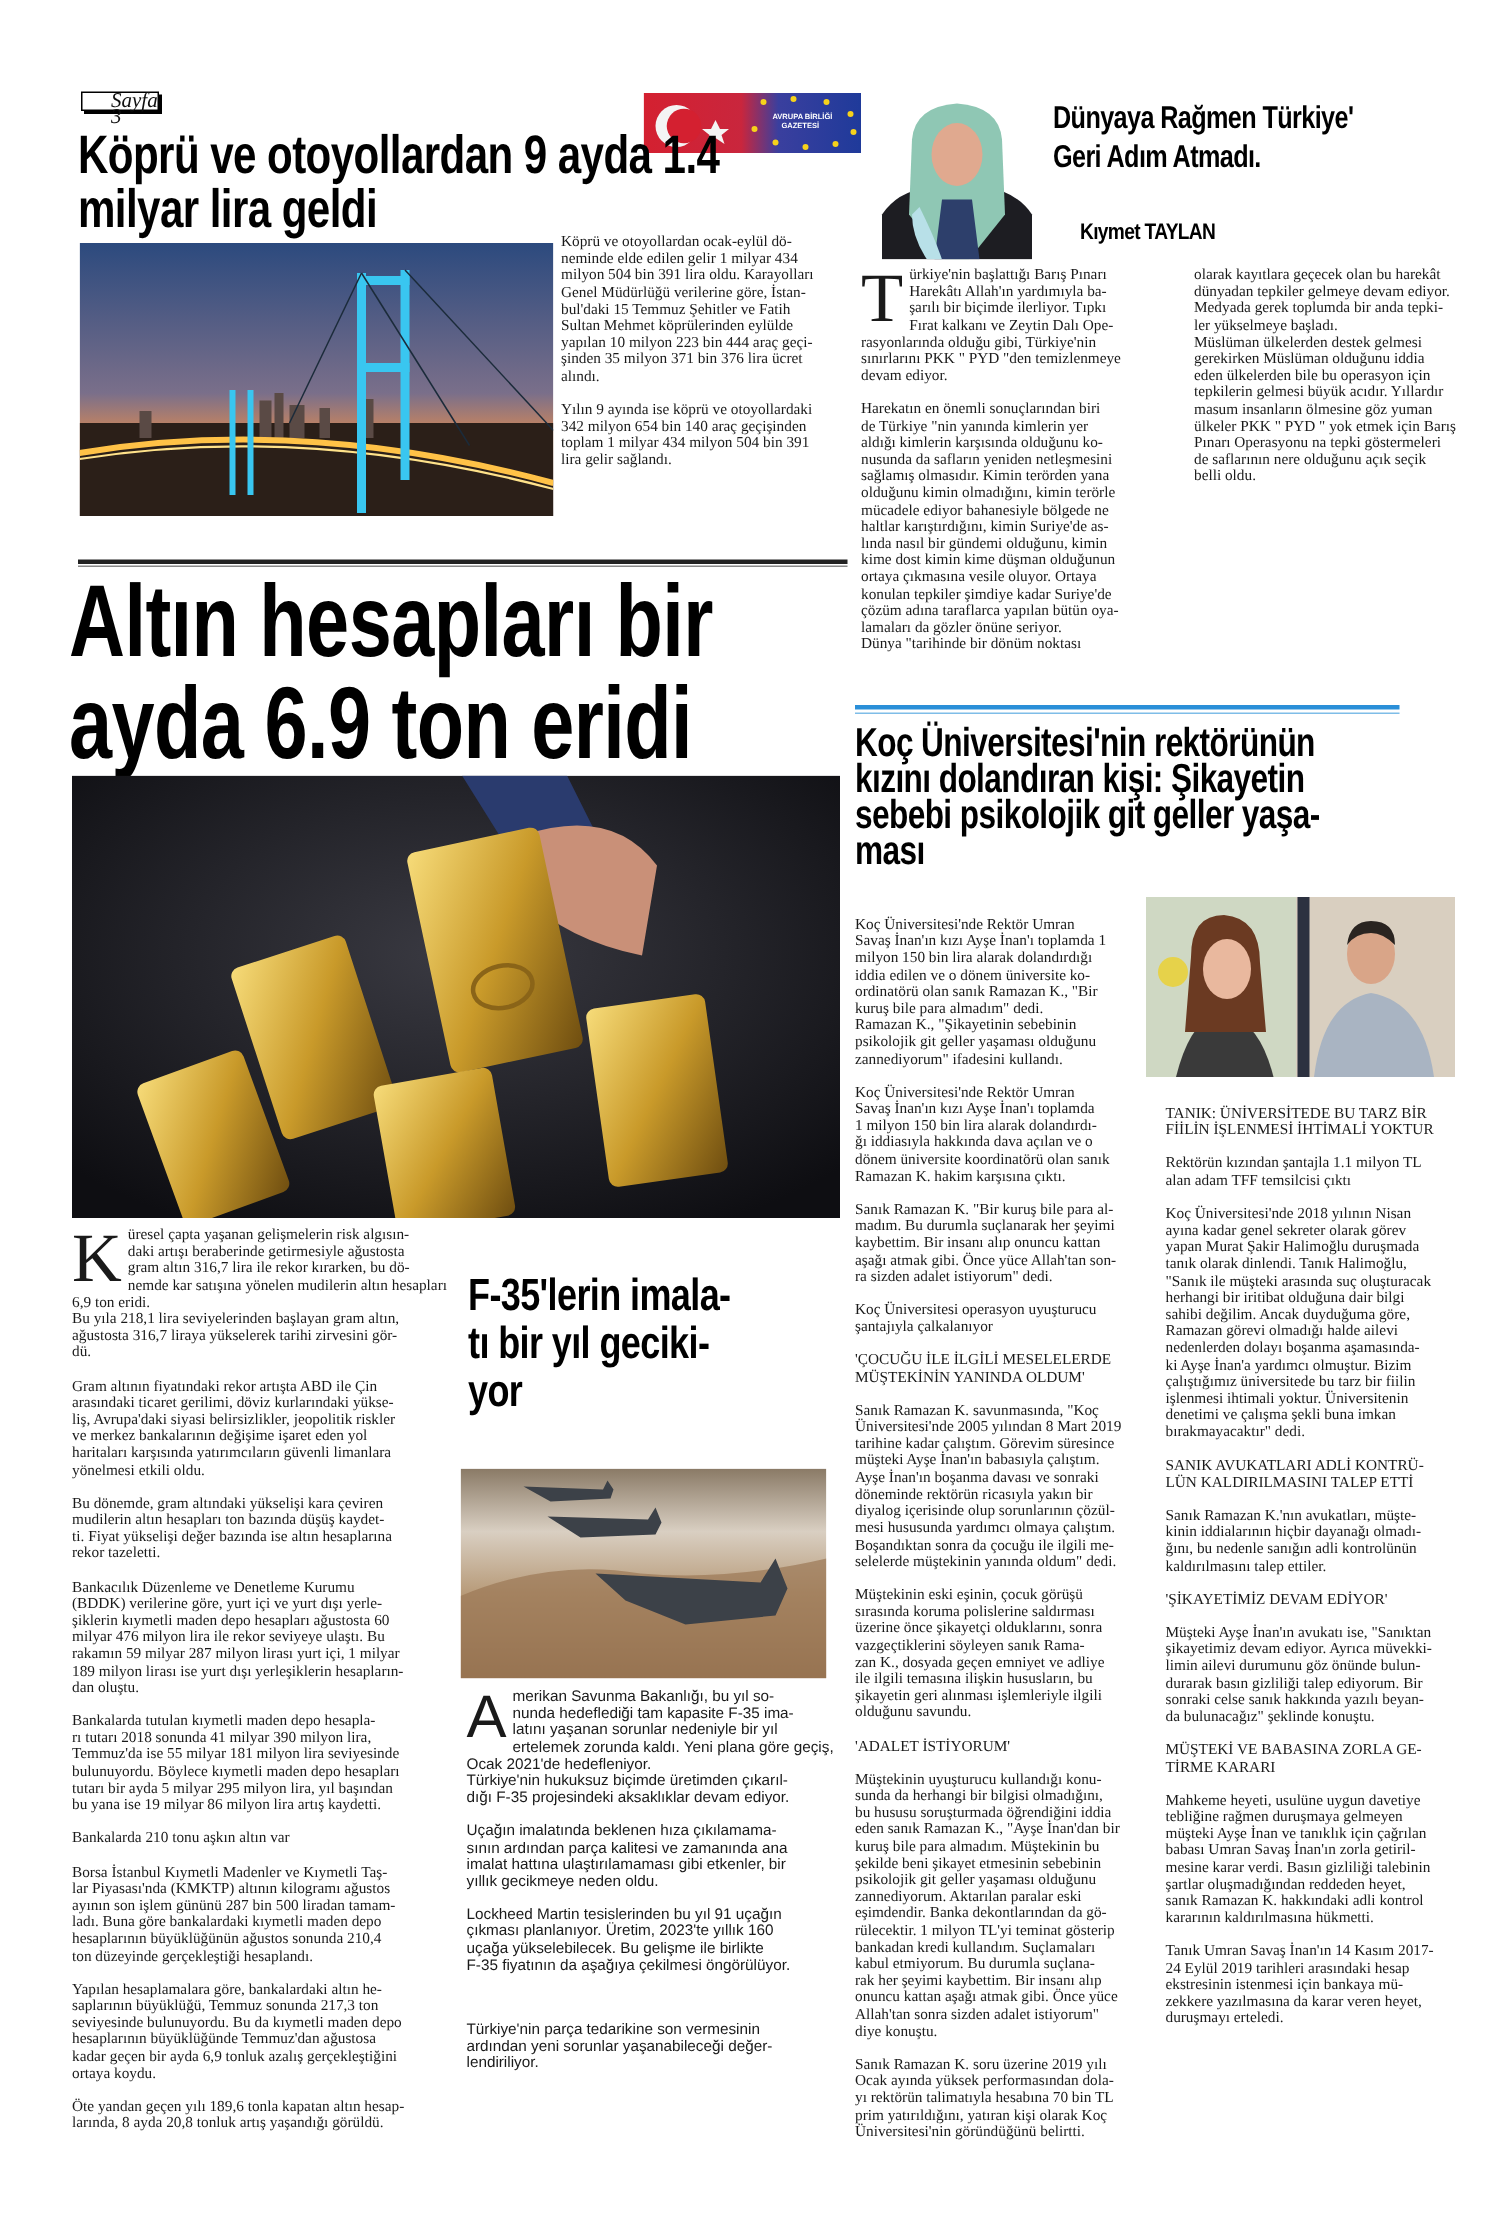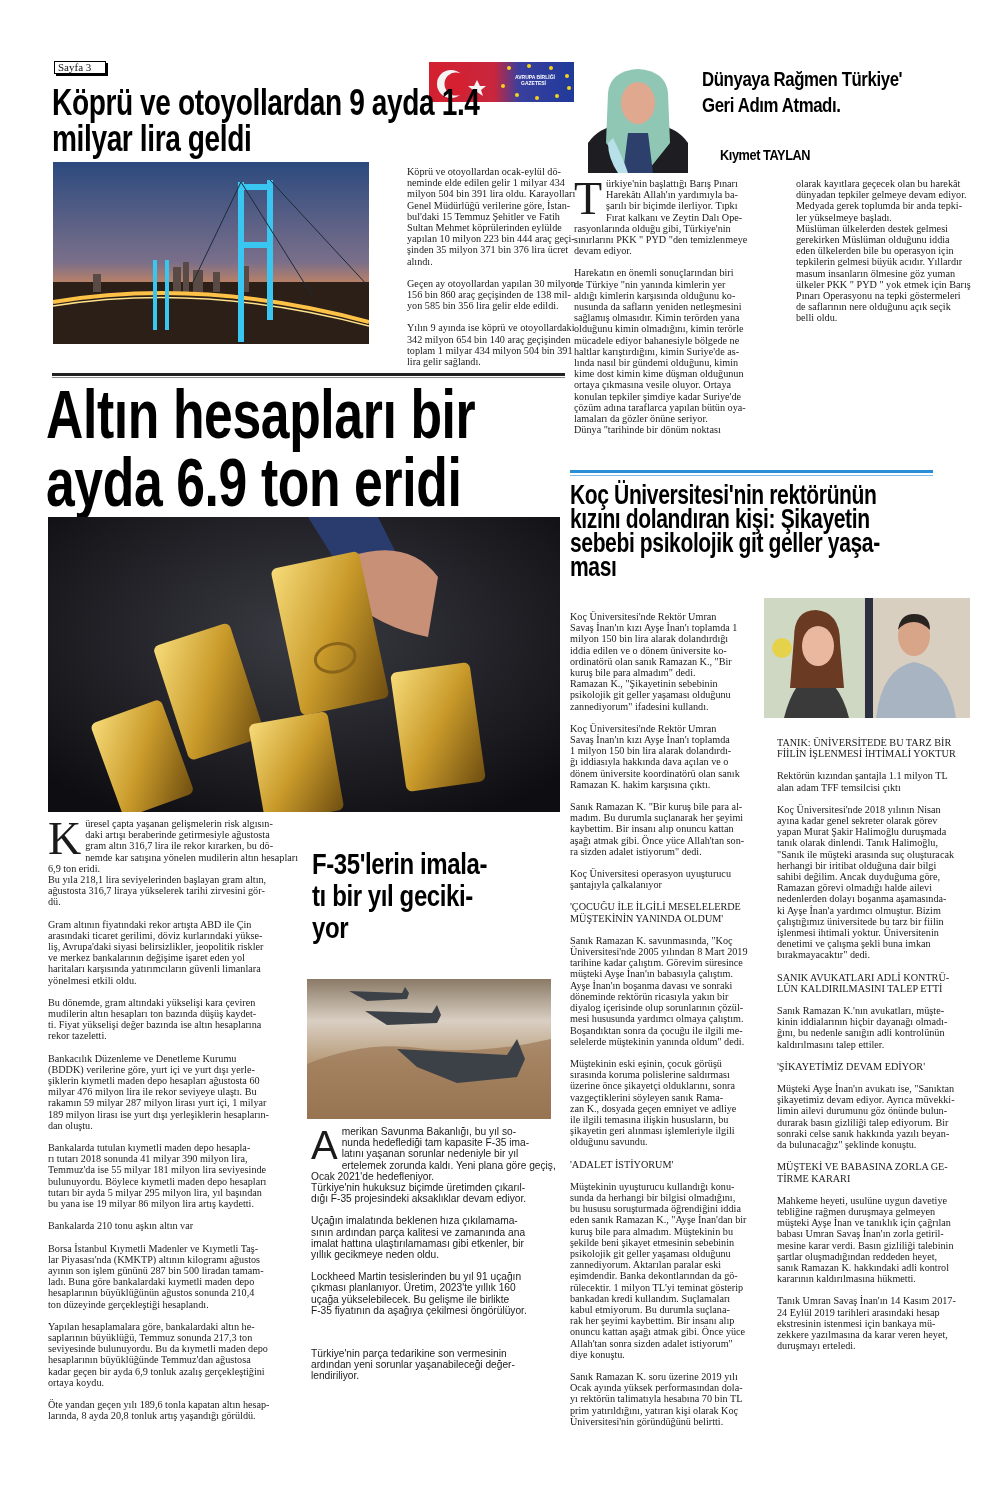--- a/index.html
+++ b/index.html
@@ -10,21 +10,21 @@
     font-family: "Liberation Sans", "DejaVu Sans", sans-serif;
     font-weight: 900; color: #000; letter-spacing: -0.5px;
     transform-origin: left top;
   }
   .body-text { font-size: 10.2px; line-height: 11.2px; color: #1a1a1a; text-align: left; }
   .body-text p { margin-bottom: 11px; white-space: pre-line; }
   .sans-text { font-family: "Liberation Sans", "DejaVu Sans", sans-serif; font-size: 10.2px; line-height: 11.2px; color: #1a1a1a; }
   .sans-text p { margin-bottom: 11px; white-space: pre-line; }
   .dropcap { float: left; font-size: 46px; line-height: 38px; margin: 2px 4px 0 0; font-family: "Liberation Serif", serif; }
   .dropcap-sans { float: left; font-size: 40px; line-height: 34px; margin: 2px 4px 0 0; font-family: "Liberation Sans", sans-serif; }
-  .page-label { border: 1.5px solid #000; font-size: 11px; padding: 0 3px; height: 13px; line-height: 11px; width: 52px; box-shadow: 2px 2px 0 #000; }
+  .page-label { border: 1.5px solid #000; font-size: 14px; padding: 0 19px; height: 13px; line-height: 11px; width: 52px; box-shadow: 2px 2px 0 #000; font-style: italic; }
   .img-box { overflow: hidden; }
 </style>
 </head>
 <body>
 
 <div class="abs page-label" style="left:54px; top:61px;">Sayfa 3</div>
 
 <div class="abs img-box" style="left:429px; top:62px; width:145px; height:40px;">
   <svg width="145" height="40" viewBox="0 0 145 40">
     <defs>
@@ -87,33 +87,30 @@
     <rect x="185" y="22" width="35" height="6" fill="#39c6f0"></rect>
     <rect x="185" y="80" width="35" height="6" fill="#39c6f0"></rect>
     <rect x="100" y="98" width="4" height="70" fill="#39c6f0"></rect>
     <rect x="112" y="98" width="4" height="70" fill="#39c6f0"></rect>
     <line x1="188" y1="20" x2="140" y2="120" stroke="#1b2b3a" stroke-width="1"></line>
     <line x1="217" y1="18" x2="316" y2="125" stroke="#1b2b3a" stroke-width="1"></line>
     <line x1="188" y1="20" x2="260" y2="135" stroke="#1b2b3a" stroke-width="1"></line>
   </svg>
 </div>
 
-<div class="abs body-text" style="left:374px; top:166px; width:195px;margin-left:33px;">
+<div class="abs body-text" style="left:374px; top:156px; width:195px;">
   <p>Köprü ve otoyollardan ocak-eylül dö-
 neminde elde edilen gelir 1 milyar 434
 milyon 504 bin 391 lira oldu. Karayolları
 Genel Müdürlüğü verilerine göre, İstan-
 bul'daki 15 Temmuz Şehitler ve Fatih
 Sultan Mehmet köprülerinden eylülde
 yapılan 10 milyon 223 bin 444 araç geçi-
 şinden 35 milyon 371 bin 376 lira ücret
 alındı.</p>
-  <p>Geçen ay otoyollardan yapılan 30 milyon
-156 bin 860 araç geçişinden de 138 mil-
-yon 585 bin 356 lira gelir elde edildi.</p>
   <p>Yılın 9 ayında ise köprü ve otoyollardaki
 342 milyon 654 bin 140 araç geçişinden
 toplam 1 milyar 434 milyon 504 bin 391
 lira gelir sağlandı.</p>
 </div>
 
 <div class="abs img-box" style="left:578px; top:63px; width:120px; height:110px; background:#fff;">
   <svg width="120" height="110" viewBox="0 0 120 110">
     <rect width="120" height="110" fill="#ffffff"></rect>
     <path d="M10 110 L10 80 Q20 65 40 62 L80 62 Q100 65 110 80 L110 110 Z" fill="#1d1d22"></path>

